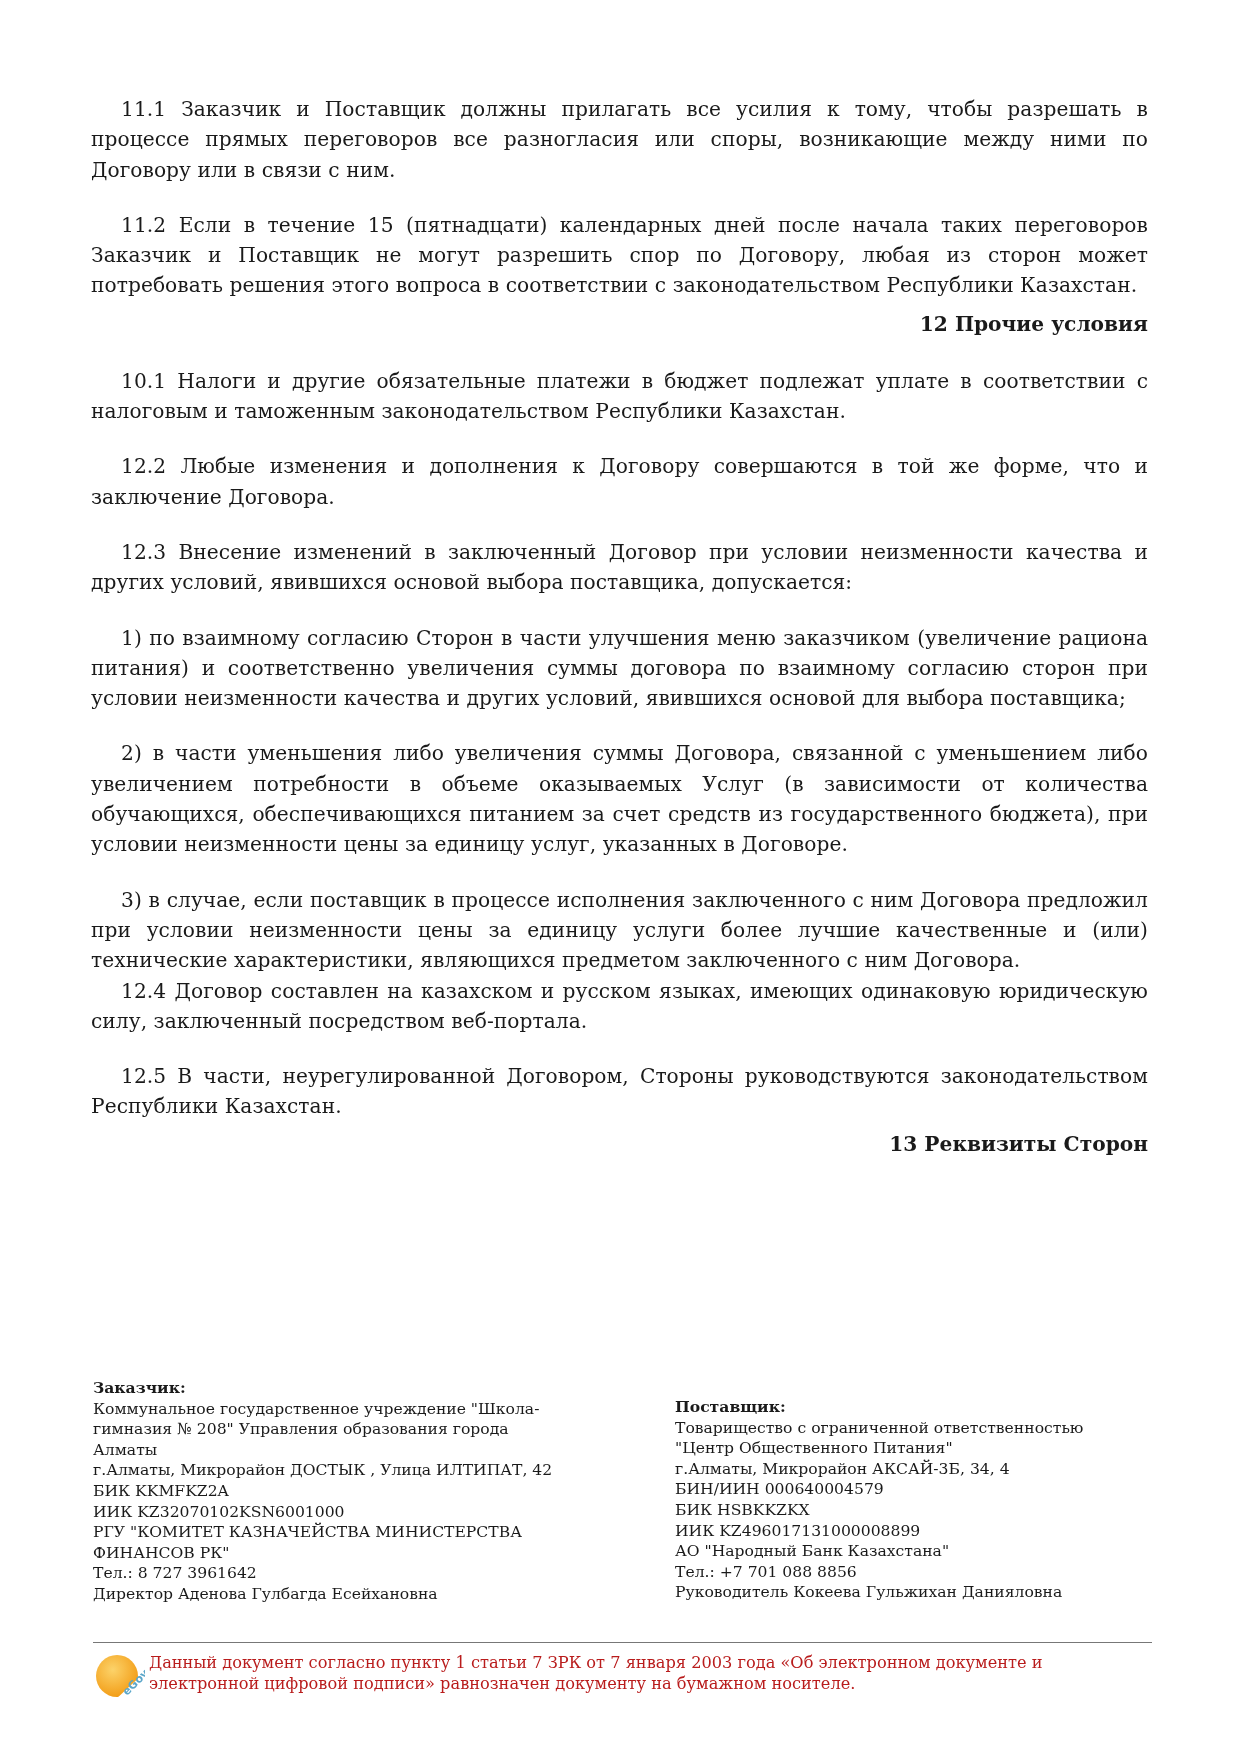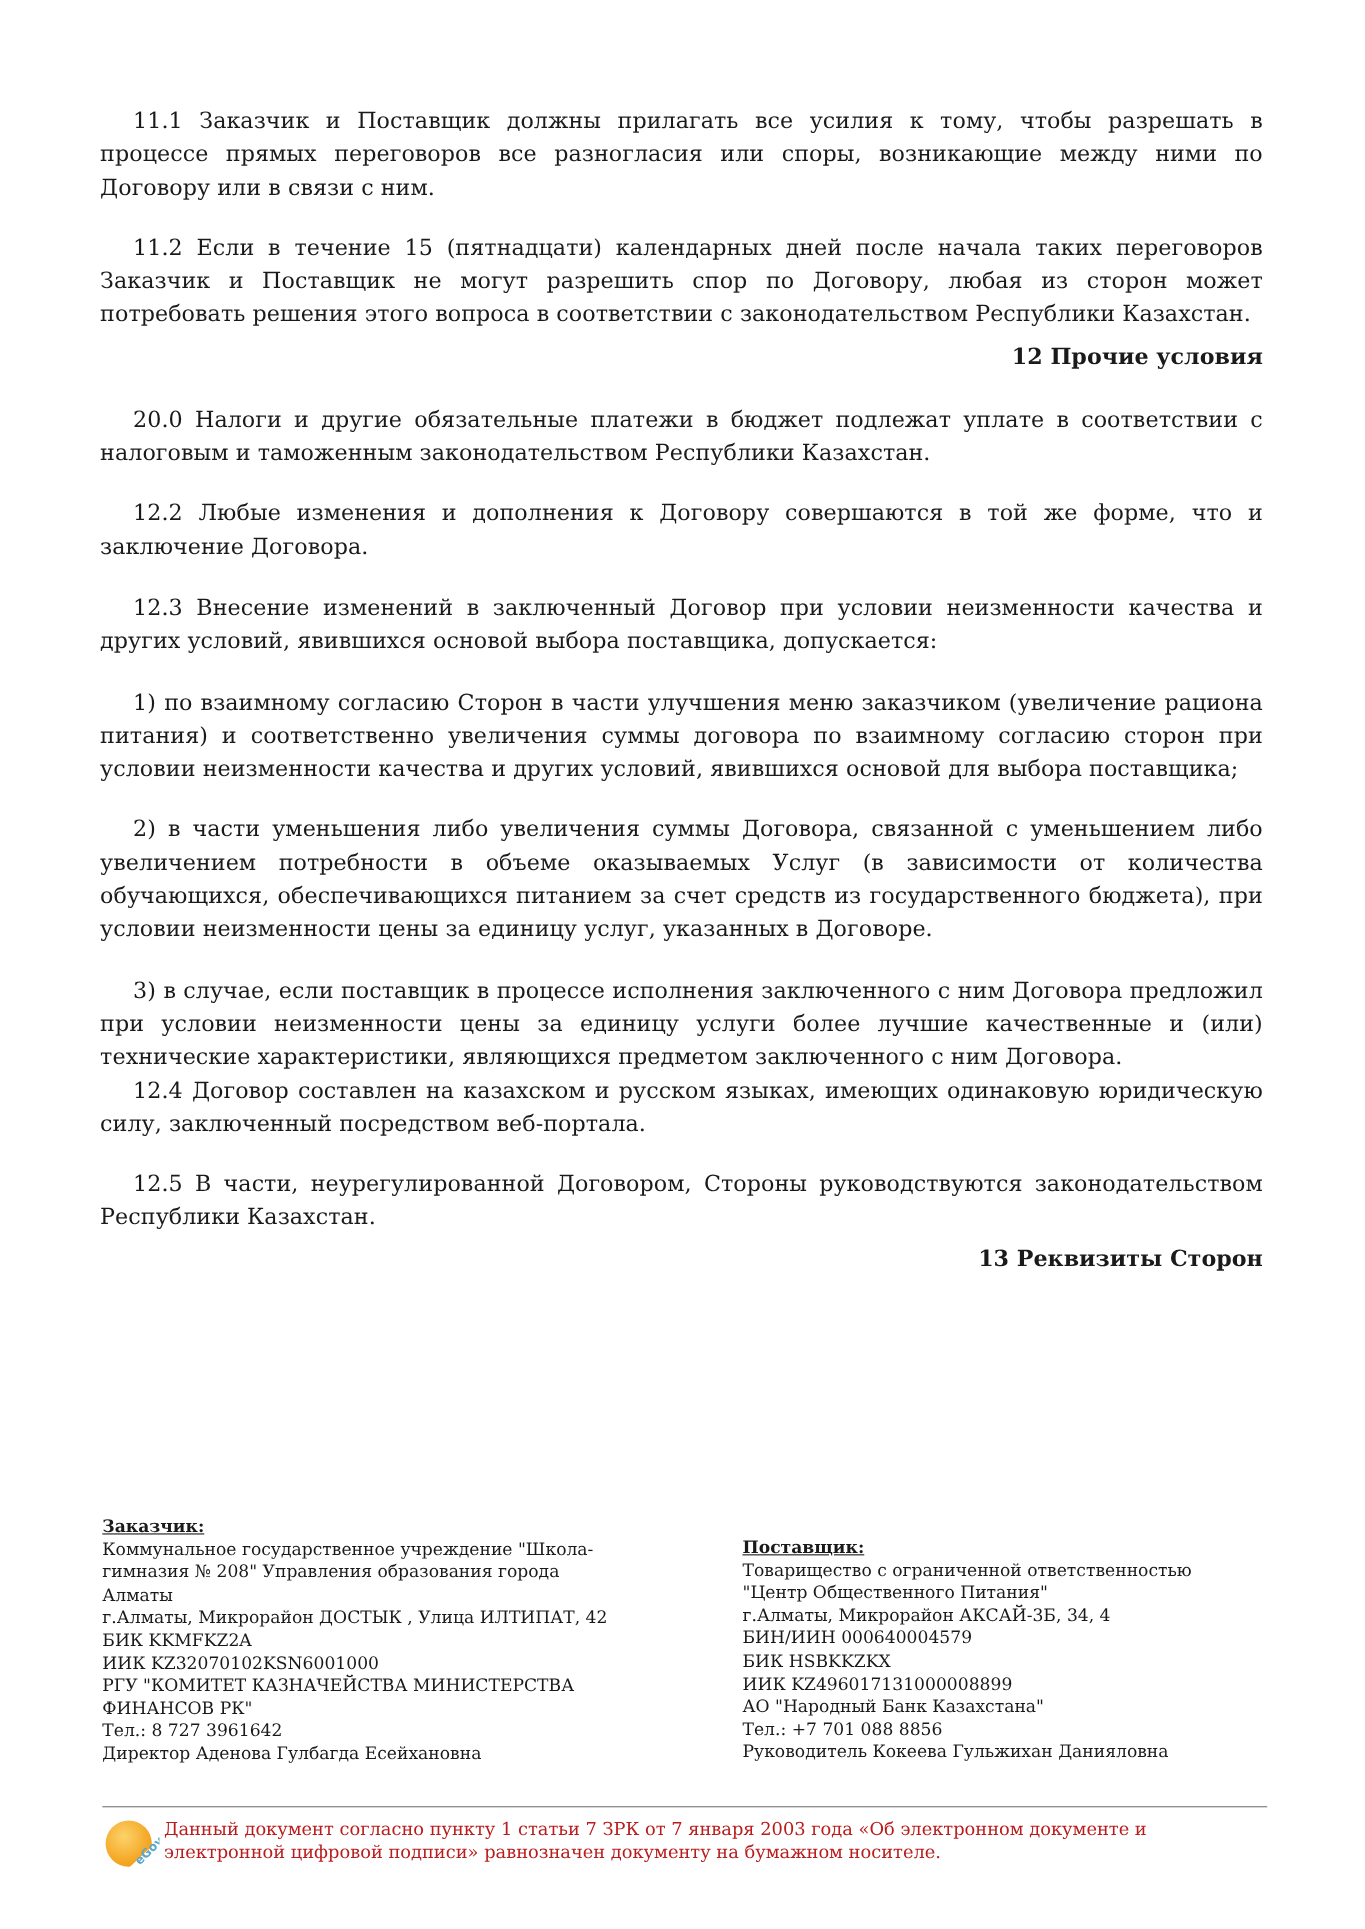--- a/index.html
+++ b/index.html
@@ -7,40 +7,40 @@
          font-family: "DejaVu Serif", serif; color: #1a1a1a; }
   .page { position: absolute; left: 91px; top: 94px; width: 1057px; }
   .para { font-size: 20.2px; line-height: 30.3px; text-align: justify;
           text-indent: 30px; margin: 0 0 25px 0; letter-spacing: 0.05px; }
   .para.tight { margin-bottom: 0; }
   .para.noindent { text-indent: 0; }
   .heading { font-size: 20.2px; font-weight: bold; text-align: right;
              line-height: 30px; margin: -17px 0 27px 0; }
   .heading.h13 { margin: -18px 0 0 0; }
   .req { position: absolute; font-size: 15.6px; line-height: 20.6px; color: #1a1a1a; }
-  .req .title { font-weight: bold; text-decoration: underline; }
+  .req .title { font-weight: bold; }
   .req .line { display: block; white-space: pre; }
   #req-left { left: 93px; top: 1378px; width: 480px; }
   #req-left .line { white-space: normal; }
   #req-right { left: 675px; top: 1397px; width: 500px; }
   .divider { position: absolute; left: 93px; top: 1642px; width: 1059px; height: 1px; background: #777; }
   .footer { position: absolute; left: 93px; top: 1648px; width: 1080px; }
   .footer .logo { position: absolute; left: 2px; top: 4px; width: 50px; height: 48px; }
   .footer .text { position: absolute; left: 56px; top: 4px; font-size: 16.2px; line-height: 21px; color: #b91c1c; width: 1000px; }
 </style>
 </head>
 <body>
 
 <div class="page">
   <p class="para">11.1 Заказчик и Поставщик должны прилагать все усилия к тому, чтобы разрешать в процессе прямых переговоров все разногласия или споры, возникающие между ними по Договору или в связи с ним.</p>
   <p class="para">11.2 Если в течение 15 (пятнадцати) календарных дней после начала таких переговоров Заказчик и Поставщик не могут разрешить спор по Договору, любая из сторон может потребовать решения этого вопроса в соответствии с законодательством Республики Казахстан.</p>
 
   <h2 class="heading">12 Прочие условия</h2>
 
-  <p class="para">20.0 Налоги и другие обязательные платежи в бюджет подлежат уплате в соответствии с налоговым и таможенным законодательством Республики Казахстан.</p>
+  <p class="para">10.1 Налоги и другие обязательные платежи в бюджет подлежат уплате в соответствии с налоговым и таможенным законодательством Республики Казахстан.</p>
   <p class="para">12.2 Любые изменения и дополнения к Договору совершаются в той же форме, что и заключение Договора.</p>
   <p class="para">12.3 Внесение изменений в заключенный Договор при условии неизменности качества и других условий, явившихся основой выбора поставщика, допускается:</p>
   <p class="para">1) по взаимному согласию Сторон в части улучшения меню заказчиком (увеличение рациона питания) и соответственно увеличения суммы договора по взаимному согласию сторон при условии неизменности качества и других условий, явившихся основой для выбора поставщика;</p>
   <p class="para">2) в части уменьшения либо увеличения суммы Договора, связанной с уменьшением либо увеличением потребности в объеме оказываемых Услуг (в зависимости от количества обучающихся, обеспечивающихся питанием за счет средств из государственного бюджета), при условии неизменности цены за единицу услуг, указанных в Договоре.</p>
   <p class="para tight">3) в случае, если поставщик в процессе исполнения заключенного с ним Договора предложил при условии неизменности цены за единицу услуги более лучшие качественные и (или) технические характеристики, являющихся предметом заключенного с ним Договора.</p>
   <p class="para">12.4 Договор составлен на казахском и русском языках, имеющих одинаковую юридическую силу, заключенный посредством веб-портала.</p>
   <p class="para">12.5 В части, неурегулированной Договором, Стороны руководствуются законодательством Республики Казахстан.</p>
 
   <h2 class="heading h13">13 Реквизиты Сторон</h2>
 </div>

